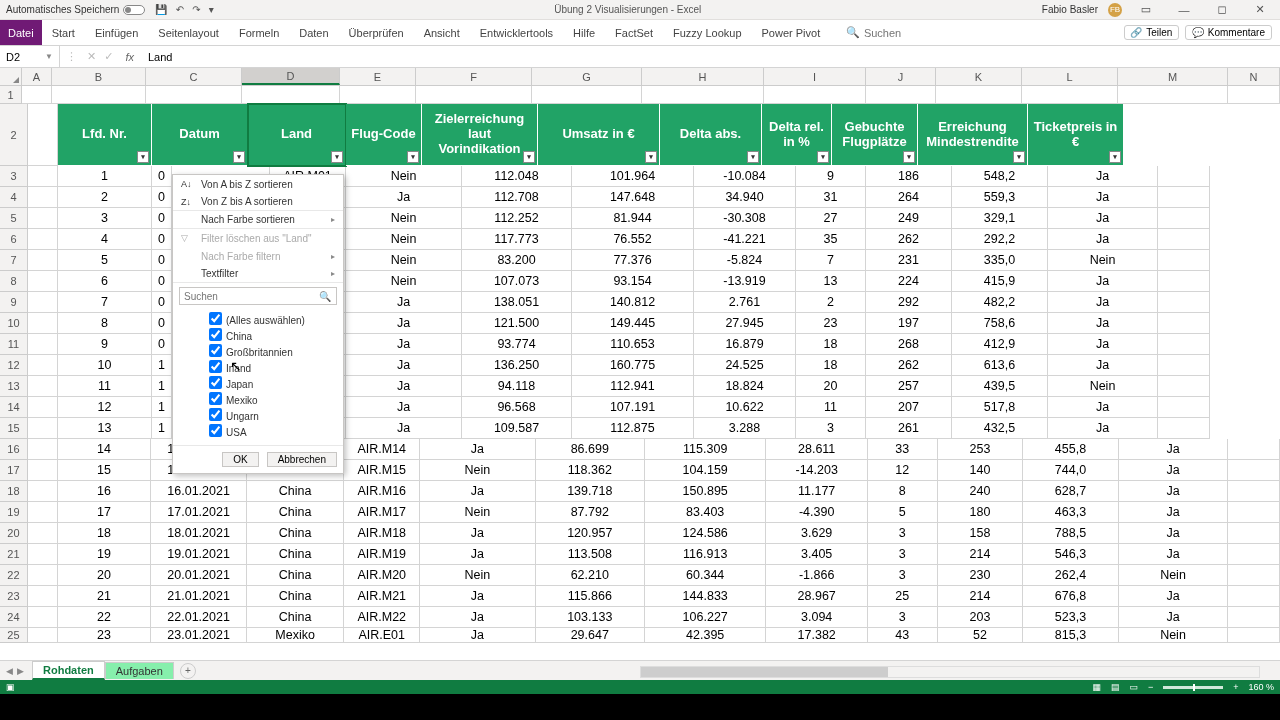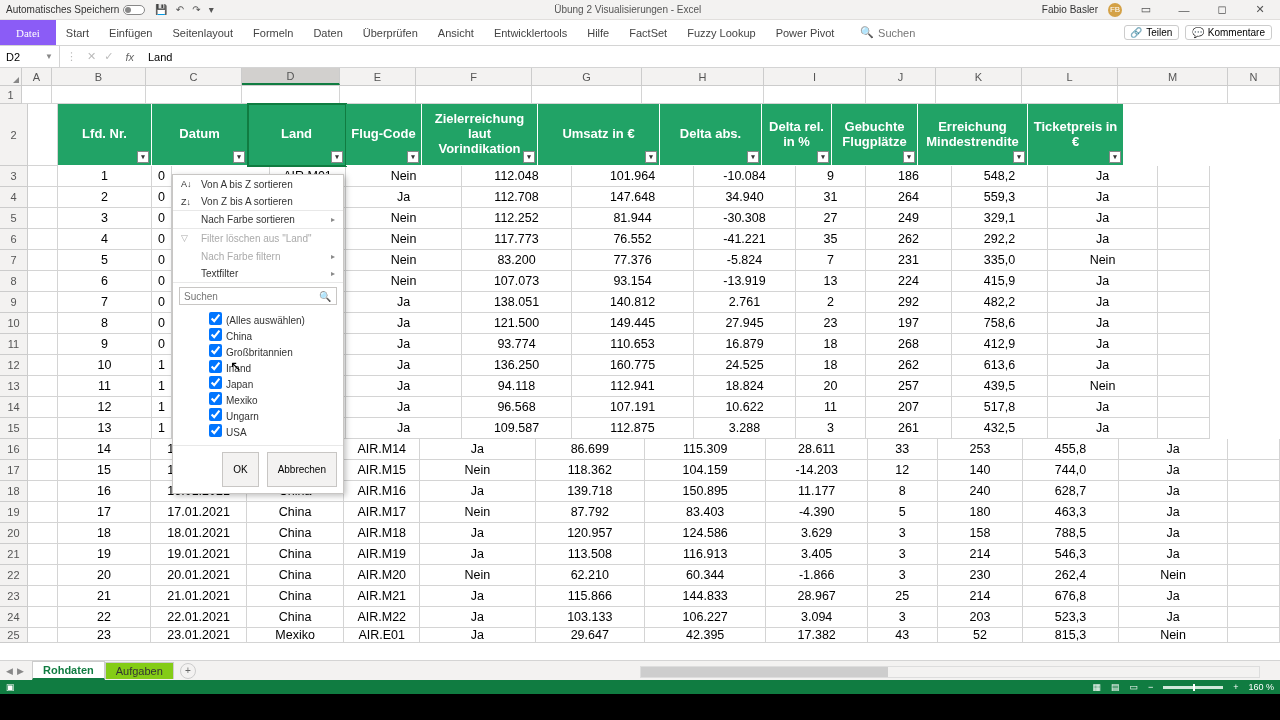--- a/index.html
+++ b/index.html
@@ -12,21 +12,21 @@
 .toggle { width: 22px; height: 10px; border: 1px solid #888; border-radius: 5px; position: relative; background: #fff; }
 .toggle::after { content:""; position:absolute; left:1px; top:1px; width:6px; height:6px; border-radius:50%; background:#888; }
 .qat { display:flex; gap:8px; margin-left:10px; color:#555; }
 .titlebar .title { flex:1; text-align:center; color:#555; }
 .titlebar .user { display:flex; gap:10px; align-items:center; }
 .avatar { width:14px; height:14px; border-radius:50%; background:#d4a146; color:#fff; font-size:8px; display:flex; align-items:center; justify-content:center; }
 .winbtn { width:28px; text-align:center; color:#555; font-size:11px; }
 
 
 .ribbon { height: 26px; background: #fff; border-bottom: 1px solid #d4d4d4; display: flex; align-items: center; font-size: 11px; }
-.file-tab { background:#8b5cf6; color:#fff; height:100%; padding:0 16px; display:flex; align-items:center;font-family:Liberation Serif, serif; }
+.file-tab { background:#701a75; color:#fff; height:100%; padding:0 8px; display:flex; align-items:center; }
 .ribbon-tab { padding:0 10px; color:#444; height:100%; display:flex; align-items:center; cursor:pointer; }
 .ribbon-spacer { flex:1; }
 .ribbon-right { display:flex; gap:6px; padding-right:8px; }
 .ribbon-btn { border:1px solid #ccc; border-radius:3px; padding:1px 6px; font-size:10px; background:#fff; display:flex; gap:3px; align-items:center; }
 
 
 .namebar { height: 22px; border-bottom: 1px solid #d4d4d4; display:flex; align-items:center; font-size:11px; }
 .namebox { width:60px; padding:0 6px; border-right:1px solid #d4d4d4; height:100%; display:flex; align-items:center; }
 .namebox input { border:none; width:100%; font-size:11px; outline:none; }
 .fx { padding:0 8px; color:#666; font-style:italic; }
@@ -64,29 +64,29 @@
 .fp-item.sep-below { border-bottom:1px solid #e8e8e8; }
 .fp-item.disabled { color:#aaa; }
 .fp-sort-icon { font-size:9px; width:12px; }
 .fp-search { margin:4px 6px; border:1px solid #c8c6c4; height:18px; display:flex; align-items:center; padding:0 4px; position:relative; }
 .fp-search input { border:none; width:100%; font-size:10px; outline:none; color:#888; }
 .fp-search .mag { position:absolute; right:4px; font-size:10px; color:#666; }
 .fp-list { padding:2px 8px 6px 36px; }
 .fp-list label { display:block; padding:1px 0; }
 .fp-list input { margin-right:4px; vertical-align:-1px; }
 .fp-btns { display:flex; gap:8px; justify-content:flex-end; padding:6px; border-top:1px solid #e8e8e8; }
-.fp-btns button { font-size:10px; padding:11px 10px; background:#f3f2f1; border:1px solid #c8c6c4; }
+.fp-btns button { font-size:10px; padding:1px 10px; background:#f3f2f1; border:1px solid #c8c6c4; }
 .fp-arrow { margin-left:auto; color:#888; font-size:8px; }
 
 .cursor { position:absolute; left:230px; top:290px; font-size:14px; pointer-events:none; color:#000; z-index:60; }
 
 
 .sheettabs { height:20px; background:#f3f2f1; border-top:1px solid #d4d4d4; display:flex; align-items:center; font-size:11px; padding-left:32px; position:relative; }
 .sheet-nav { position:absolute; left:6px; display:flex; gap:4px; color:#888; font-size:9px; }
-.sheettab { padding:2px 10px; background:#84cc16; border:1px solid #ccc; border-bottom:none; color:#333; }
+.sheettab { padding:2px 10px; background:#86efac; border:1px solid #ccc; border-bottom:none; color:#333; }
 .sheettab.active { border-bottom:2px solid #107c41; font-weight:bold; color:#107c41; background:#fff; }
 .plus-tab { width:16px; height:16px; border:1px solid #ccc; border-radius:50%; display:flex; align-items:center; justify-content:center; margin-left:6px; font-size:10px; color:#666; }
 .sheettabs .hscroll { position:absolute; left:50%; right:20px; bottom:2px; height:12px; background:#f3f2f1; border:1px solid #ddd; }
 .sheettabs .hscroll .thumb { position:absolute; left:0; width:40%; top:0; bottom:0; background:#cdcdcd; }
 
 
 .statusbar { height:14px; background:#107c41; color:#fff; font-size:9px; display:flex; align-items:center; padding:0 6px; }
 .statusbar .views { margin-left:auto; display:flex; gap:10px; align-items:center; }
 .zoom-track { width:60px; height:3px; background:#d0e8da; position:relative; }
 .zoom-track .knob { position:absolute; left:50%; top:-2px; width:2px; height:7px; background:#fff; }

